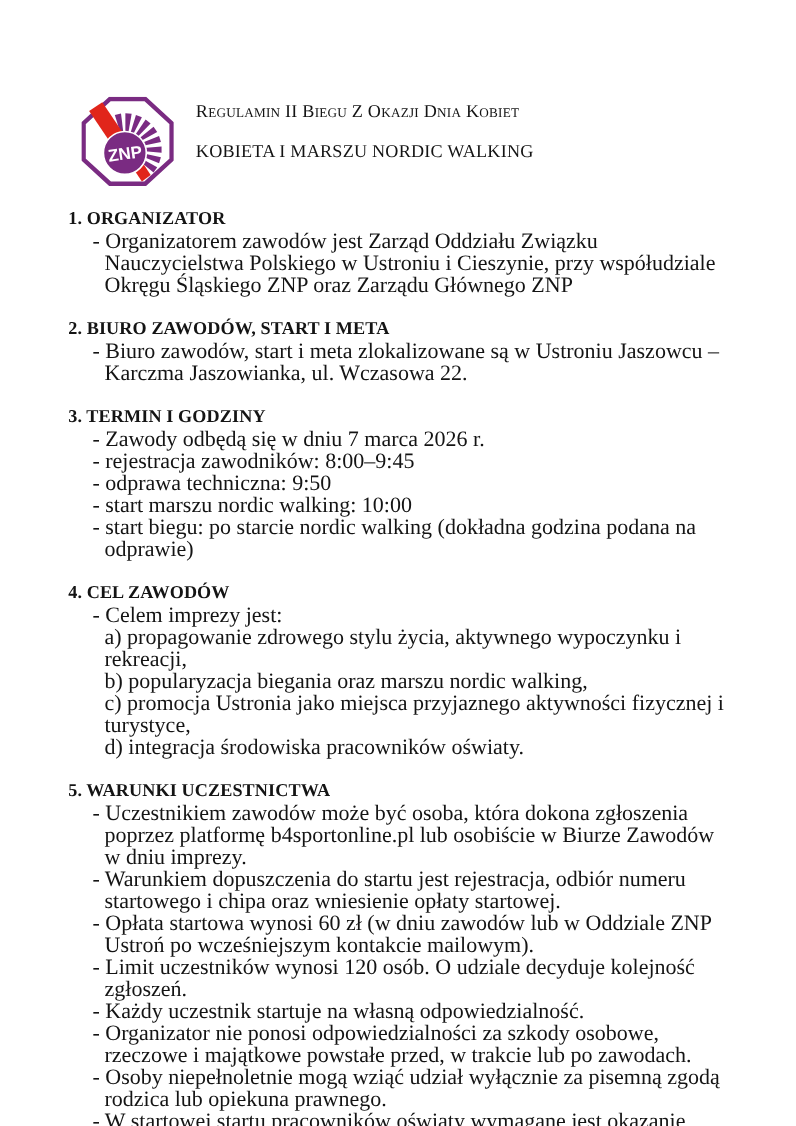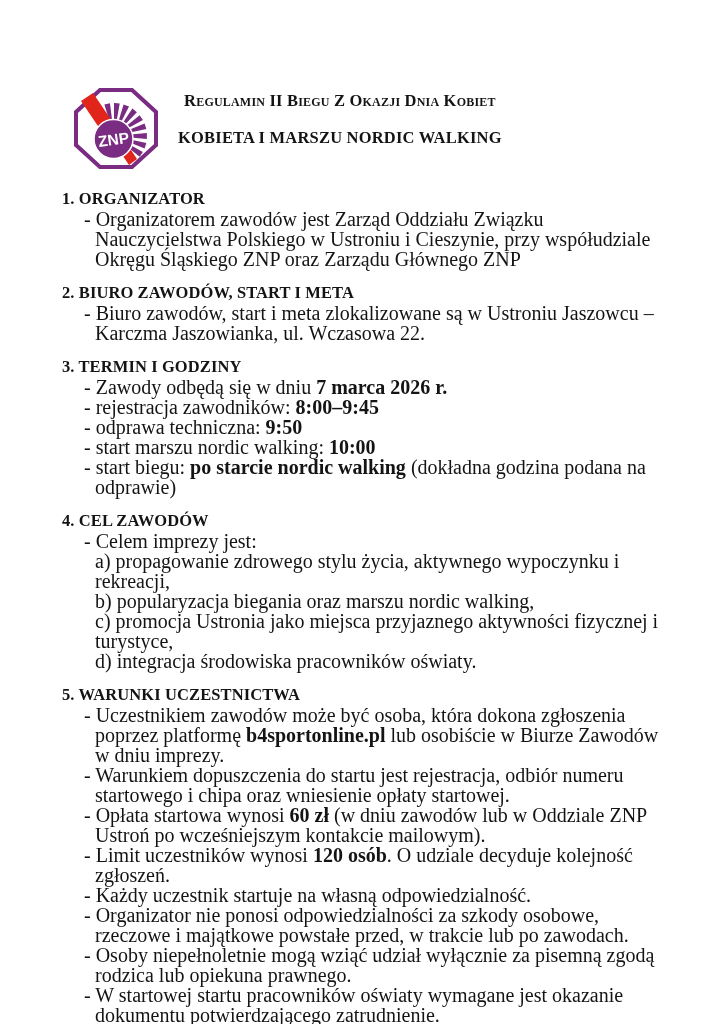--- a/index.html
+++ b/index.html
@@ -20,45 +20,44 @@
     background:#ffffff;
   }
   
   .header{
     display:flex;align-items:flex-start;gap:20px;
     margin-left:12px;margin-bottom:20px;
   }
   .logo-wrap{flex:0 0 auto;width:84px;height:81px;}
   .titles{padding-top:5px;}
   .title-line{
-    font-weight:bold;
+    font-weight:normal;
     font-size:16.5px;
     line-height:16px;
     margin-bottom:21px;
     letter-spacing:.2px;
     white-space:nowrap;
-    text-align:center;
   }
   .title-line.smallcaps{font-variant:small-caps;}
   
   .sections{margin-top:14px;}
-  .sec{margin-top:14px;}
+  .sec{margin-top:20px;}
   .sec-heading{
     font-weight:bold;
     font-size:16.5px;
     line-height:20px;
     letter-spacing:.1px;
   }
   .item{
     font-size:20px;
     line-height:20px;
     padding-left:33px;
   }
   .item.dash{text-indent:-11px;}
-  .item .b{font-weight:bold;}
+  .item .b{font-weight:normal;}
   svg text{
     font-family:"Liberation Sans","DejaVu Sans",sans-serif;
     font-weight:bold;
   }
 </style>
 </head>
 <body style="background: rgb(255, 255, 255);">
 
 <div class="page">
 

